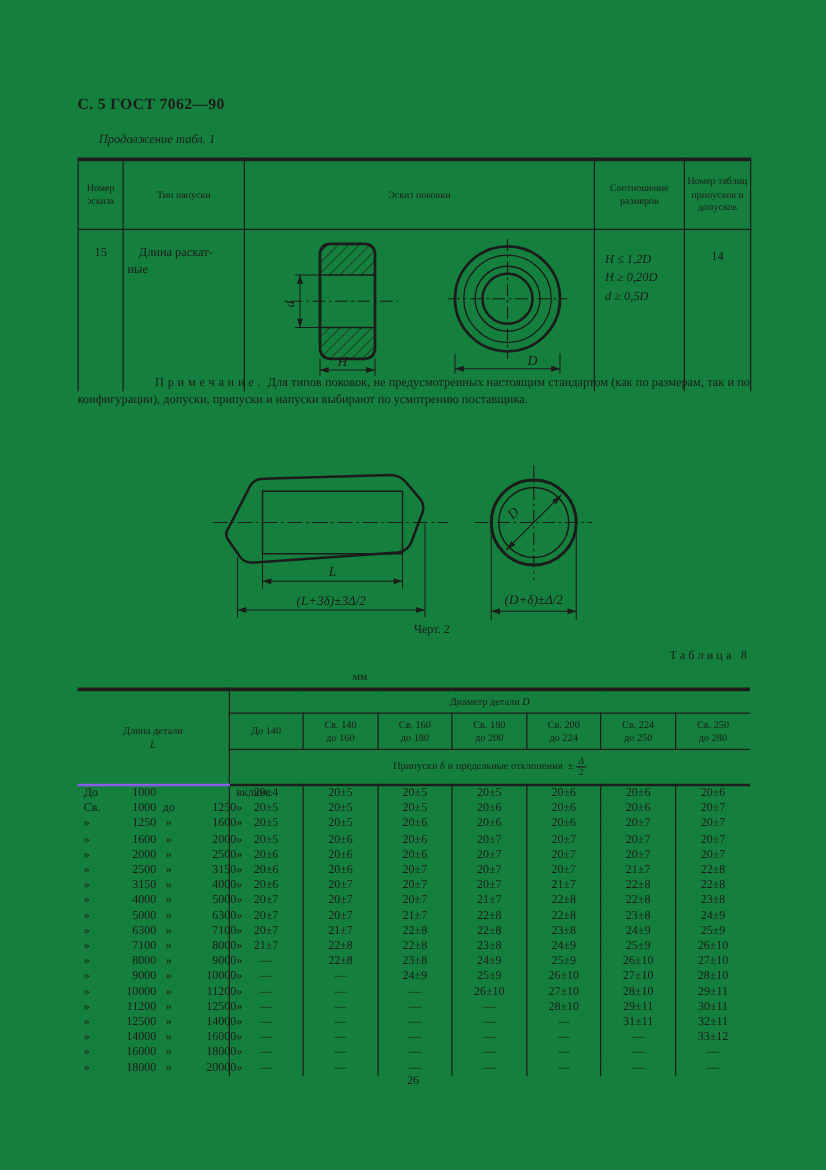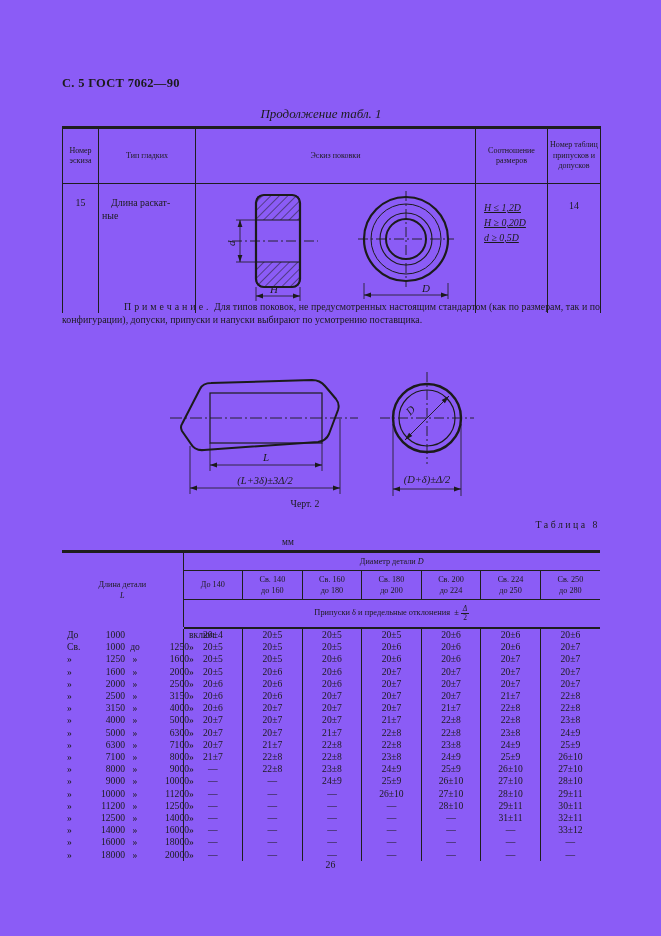--- a/index.html
+++ b/index.html
@@ -1,45 +1,45 @@
 <!DOCTYPE html>
 <html><head>
 <meta charset="utf-8">
 <style>
   html,body { margin:0; padding:0; background:#e8e8e8; }
   .page {
-    position:relative; width:661px; height:936px; background:#8b5cf6;
+    position:relative; width:661px; height:936px; background:#15803d;
     font-family:"Liberation Serif","DejaVu Serif",serif; color:#1b1b1b;
     overflow:hidden; margin:0 auto;
   }
   .abs { position:absolute; }
   .it { font-style:italic; }
 
   
   .doc-header { left:62px; top:76px; font-weight:bold; font-size:12.5px; letter-spacing:.3px; }
-  .cont-caption { left:52px; top:106px; width:538px; font-size:13px; font-style:italic; text-align:center; }
+  .cont-caption { left:79px; top:106px; width:538px; font-size:10px; font-style:italic; text-align:left; }
   .para { left:62px; top:0; width:538px; font-size:9.9px; line-height:12.6px; text-align:justify; }
   .para .indent { display:inline-block; width:26px; }
   .note-label { letter-spacing:3px;margin-left:36px; }
 
   
   #table1 { left:62px; top:126px; width:538px; border-collapse:collapse; table-layout:fixed; border-top:3px solid #1e1e1e; }
   #table1 th { border:1px solid #1e1e1e; font-weight:normal; font-size:8px; line-height:1.3; text-align:center; vertical-align:middle; padding:2px 1px; height:50px; }
   #table1 td { border-left:1px solid #1e1e1e; border-right:1px solid #1e1e1e; border-top:1px solid #1e1e1e; border-bottom:none; vertical-align:top; height:113px; padding:0; }
   .t1-num { text-align:center; padding-top:13px !important; font-size:9.9px; }
   .t1-type { font-size:9.9px; line-height:13px; padding-top:12px !important; }
   .t1-type .type-l1 { padding-left:12px; }
   .t1-type .type-l2 { padding-left:3px; }
-  .t1-ratios { font-size:9.9px; line-height:15px; padding:16px 2px 0 8px !important; font-style:italic;text-decoration:underline; }
+  .t1-ratios { font-size:9.9px; line-height:15px; padding:16px 2px 0 8px !important; font-style:italic; }
   .t1-ref { text-align:center; padding-top:16px !important; font-size:9.9px; }
   .sketch-cell-inner { display:flex; align-items:flex-start; justify-content:flex-start; padding:5px 0 0 30px; gap:28px; }
 
   
   .fig2-wrap { left:62px; top:370px; width:538px; height:132px; }
-  .fig-caption { left:250px; top:498px; width:110px; text-align:center; font-size:9.8px; }
+  .fig-caption { left:250px; top:498px; width:110px; text-align:right; font-size:9.8px; }
 
   
   svg { display:block; }
   svg text { font-family:"Liberation Serif","DejaVu Serif",serif; font-style:italic; fill:#1b1b1b; }
   .dimtxt { font-size:11px; }
   .fml { font-size:10.5px; }
 
   
   .t2-caption { left:62px; top:519px; width:538px; text-align:right; font-size:9.8px; letter-spacing:2.5px; }
   .t2-units { left:62px; top:537px; width:452px; text-align:center; font-size:9.3px; }
@@ -78,21 +78,21 @@
     <colgroup>
         <col style="width:36px">
         <col style="width:97px">
         <col style="width:280px">
         <col style="width:72px">
         <col style="width:53px">
       </colgroup>
     <thead>
       <tr>
         <th>Номер эскиза</th>
-        <th>Тип гладких</th>
+        <th>Тип напуски</th>
         <th>Эскиз поковки</th>
         <th>Соотношение размеров</th>
         <th>Номер таблиц припусков и допусков</th>
       </tr>
     </thead>
     <tbody>
       <tr>
         <td class="t1-num">15</td>
         <td class="t1-type">
           <div class="type-l1">Длина раскат-</div>

